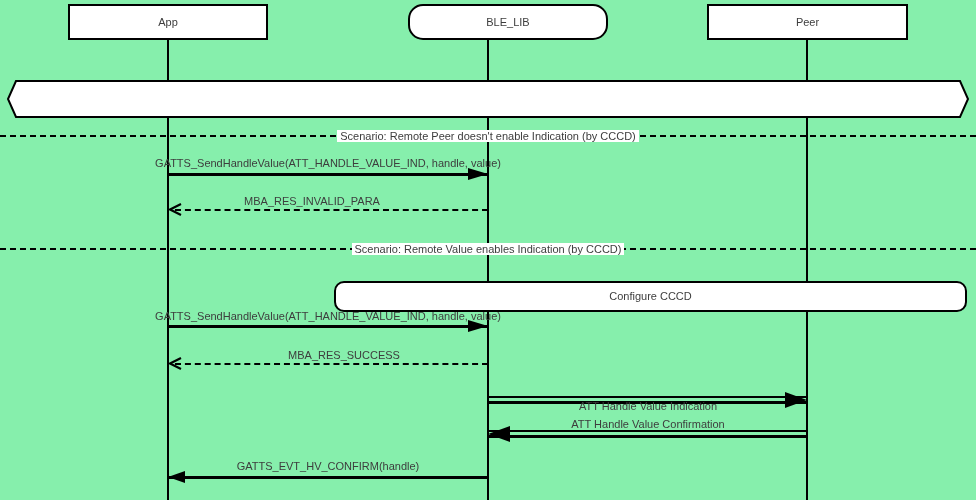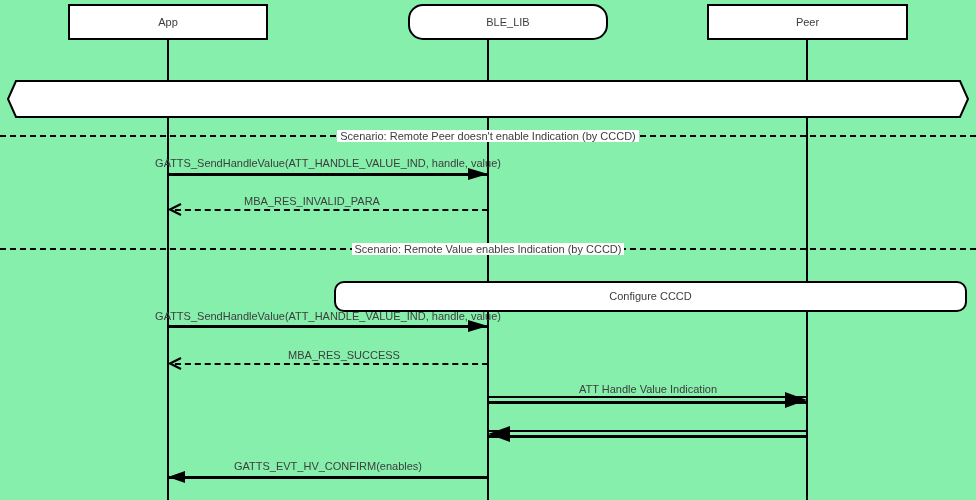--- a/index.html
+++ b/index.html
@@ -51,21 +51,21 @@
     border:2px solid #000;border-radius:10px;background:#fff;
     display:flex;align-items:center;justify-content:center;z-index:3;
   }
 
   
   .msg-label{position:absolute;text-align:right;transform:translateX(-50%);z-index:4;}
   #m1-label{left:328px;top:157px;}
   #m2-label{left:312px;top:195px;}
   #m3-label{left:328px;top:310px;}
   #m4-label{left:344px;top:349px;}
-  #m5-label{left:648px;top:383px;}
+  #m5-label{left:648px;top:400px;}
   #m6-label{left:648px;top:418px;}
   #m7-label{left:328px;top:460px;}
 
   
   .solid-line{position:absolute;height:3px;background:#000;z-index:3;}
   #m1-line{left:168px;top:173px;width:320px;}
   #m3-line{left:168px;top:325px;width:320px;}
   #m7-line{left:168px;top:476px;width:320px;}
 
   .dashed-line{position:absolute;height:0;border-top:2px dashed #000;z-index:3;}
@@ -149,20 +149,21 @@
   <div class="msg-label txt" id="m4-label">MBA_RES_SUCCESS</div>
   <div class="dashed-line" id="m4-line"></div>
   <svg class="open-head" id="m4-head" width="16" height="15">
     <polyline points="14,2 3,7.5 14,13" fill="none" stroke="#000" stroke-width="2.2"></polyline>
   </svg>
 
   <div class="msg-label txt" id="m5-label">ATT Handle Value Indication</div>
   <div class="double-line" id="m5-line"></div>
   <div class="head head-right-big" id="m5-head"></div>
 
+  <div class="msg-label txt" id="m6-label">ATT Handle Value Confirmation</div>
   <div class="double-line" id="m6-line"></div>
   <div class="head head-left-big" id="m6-head"></div>
 
-  <div class="msg-label txt" id="m7-label">GATTS_EVT_HV_CONFIRM(enables)</div>
+  <div class="msg-label txt" id="m7-label">GATTS_EVT_HV_CONFIRM(handle)</div>
   <div class="solid-line" id="m7-line"></div>
   <div class="head head-left" id="m7-head"></div>
 
 </div>
 
 </body></html>

